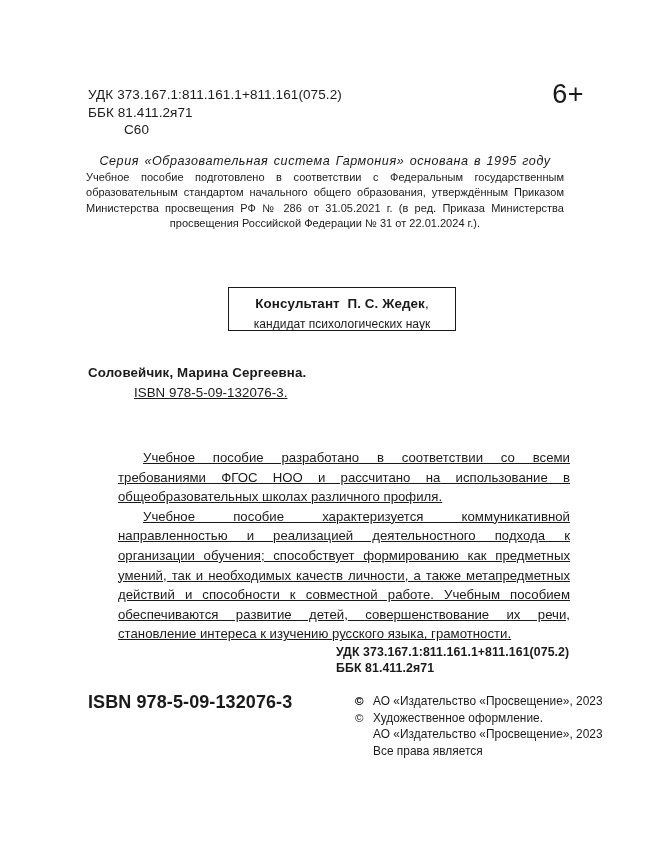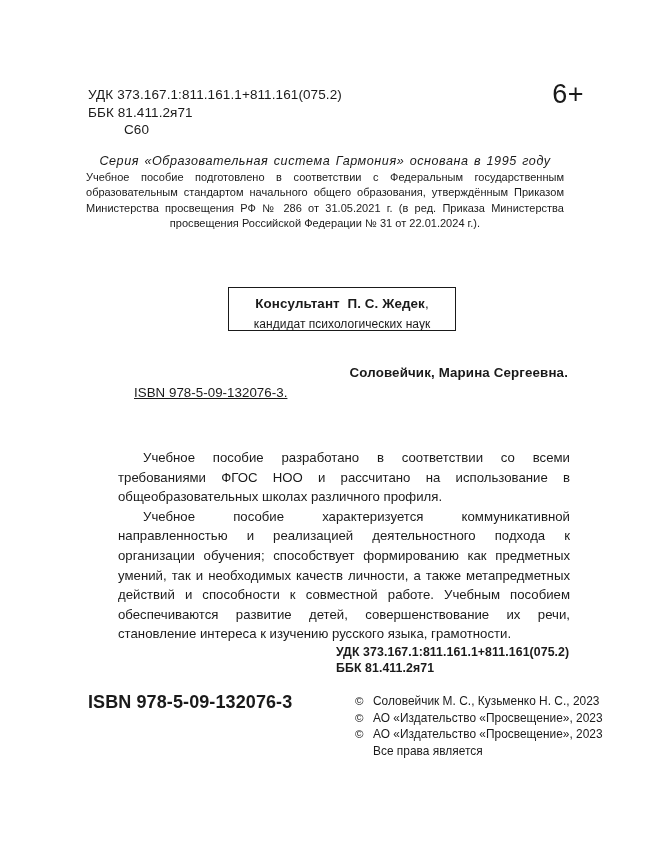--- a/index.html
+++ b/index.html
@@ -115,21 +115,20 @@
     top: 363px;
     width: 480px;
     font-size: 13.3px;
     line-height: 20px;
     letter-spacing: 0.05px;
   }
   .biblio-author {
     font-weight: bold;
     display: block;
     letter-spacing: 0.15px;
-    text-align: right;
   }
   .biblio-row {
     display: block;
     white-space: nowrap;
   }
   .biblio-shelf {
     display: inline-block;
     width: 29px;
   }
   .biblio-desc-1 { display: inline; }
@@ -143,20 +142,21 @@
     top: 448px;
     width: 452px;
     font-size: 13.2px;
     line-height: 19.6px;
     text-align: justify;
     letter-spacing: 0.01px;
   }
   .annotation p {
     margin: 0;
     text-indent: 25px;
+    text-decoration: underline;
   }
 
   
   .classification-lower {
     position: absolute;
     left: 336px;
     top: 645px;
     font-size: 12.3px;
     font-weight: bold;
     line-height: 15.5px;
@@ -230,20 +230,20 @@
   </div>
 
   <div class="classification-lower">
     <span>УДК 373.167.1:811.161.1+811.161(075.2)</span>
     <span>ББК 81.411.2я71</span>
   </div>
 
   <div class="isbn-footer">ISBN 978-5-09-132076-3</div>
 
   <div class="copyright">
-    <span class="copy-row"><span class="copy-mark">©</span><span>Соловейчик М. С., Кузьменко Н. С., 2023</span></span>
+    <span class="copy-row"><span class="copy-mark">©</span></span>
     <span class="copy-row"><span class="copy-mark">©</span><span>АО «Издательство «Просвещение», 2023</span></span>
-    <span class="copy-row"><span class="copy-mark">©</span></span>
+    <span class="copy-row"><span class="copy-mark">©</span><span>Художественное оформление.</span></span>
     <span class="copy-row"><span class="copy-mark"></span><span>АО «Издательство «Просвещение», 2023</span></span>
     <span class="copy-row"><span class="copy-mark"></span><span>Все права является</span></span>
   </div>
 
 </div>
 
 </body></html>

